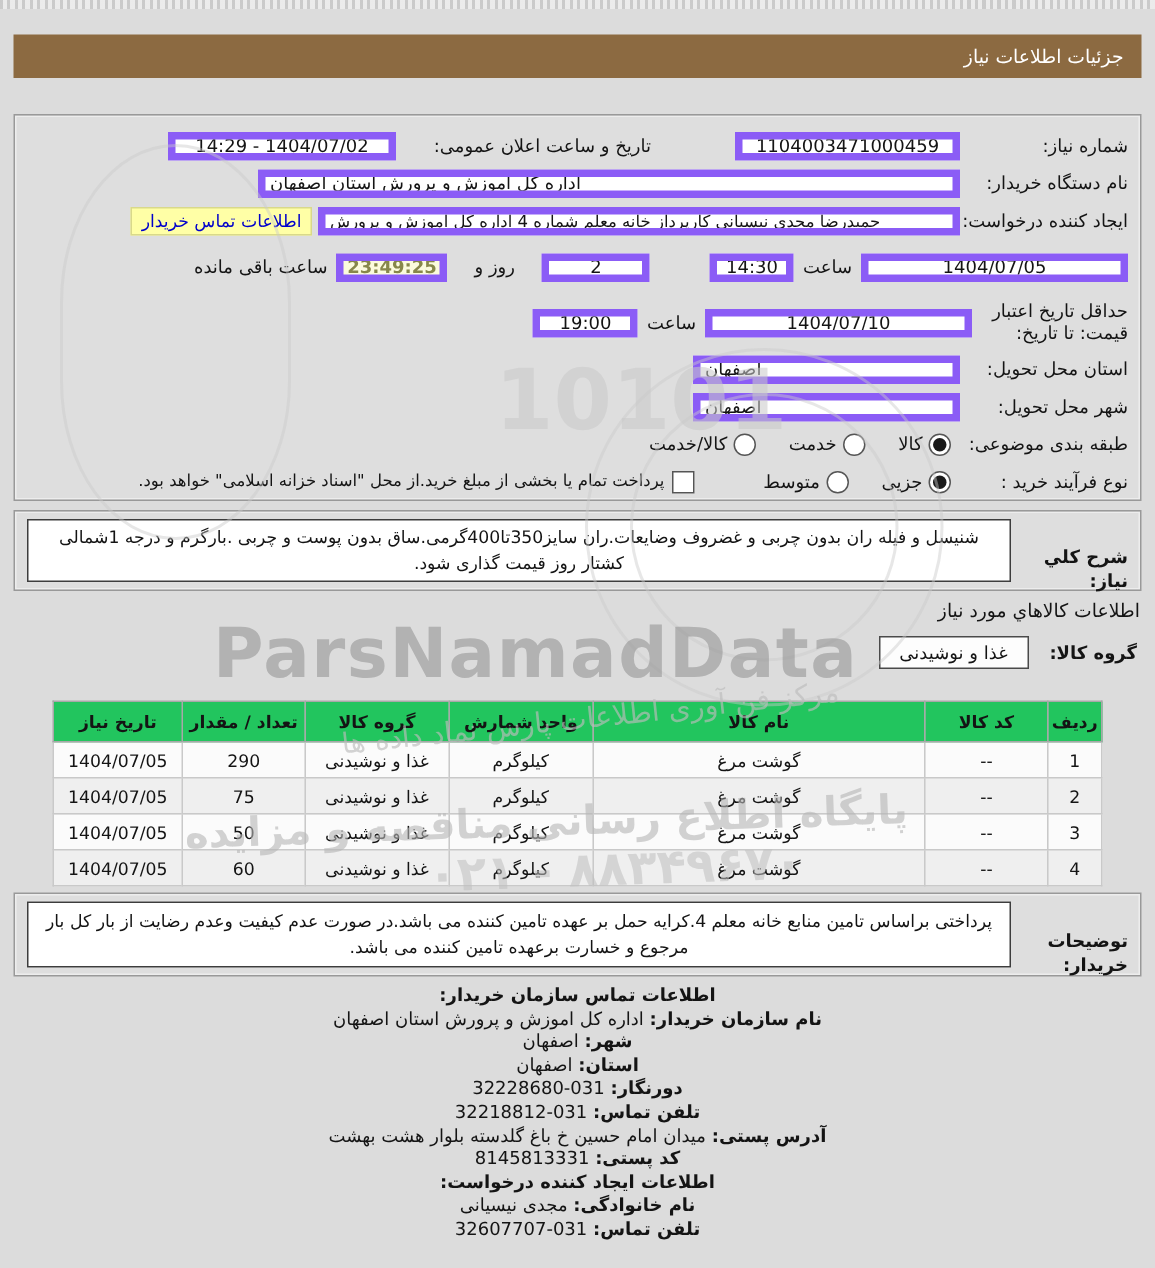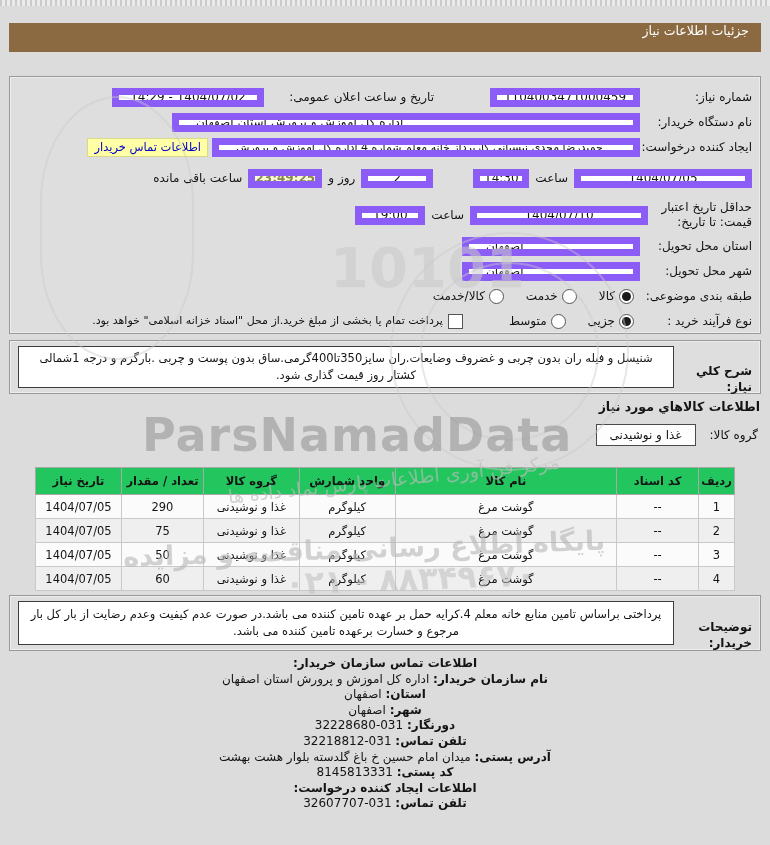--- a/index.html
+++ b/index.html
@@ -4,50 +4,50 @@
 <style>
   html,body{margin:0;padding:0;}
   body{
     width:770px;height:845px;position:relative;overflow:hidden;
     background:#dcdcdc;color:#141414;
     font-family:"DejaVu Sans",sans-serif;font-size:12px;direction:rtl;
   }
   .dots{position:absolute;top:0;left:0;right:0;height:6px;
     background:repeating-linear-gradient(90deg,#c6c6c6 0 2px,#efefef 2px 5px);opacity:.8;}
   .titlebar{position:absolute;top:23px;right:9px;left:9px;height:29px;
-    background:#8c6a41;color:#fff;display:flex;
+    background:#8c6a41;color:#fff;display:flex;align-items:center;
     padding:0 12px;box-sizing:border-box;font-size:12.5px;}
   .panel{position:absolute;right:9px;left:9px;border:1px solid #999;
     background:#dedede;box-shadow:inset 0 0 0 1px #ededed;box-sizing:border-box;}
   #panel-main{top:76px;height:258px;padding:6px 8px;}
   .frow{display:flex;align-items:center;margin:3px 0;min-height:22px;}
   .flabel{text-align:right;line-height:1.25;flex:none;}
-  .fbox{background:#fff;border:7px solid #8b5cf6;height:19px;box-sizing:border-box;
+  .fbox{background:#fff;border:5px solid #8b5cf6;height:19px;box-sizing:border-box;
     display:flex;align-items:center;justify-content:center;overflow:hidden;
-    white-space:nowrap;flex:none;padding:0 17px;}
+    white-space:nowrap;flex:none;padding:0 3px;}
   .fbox.rt{justify-content:flex-end;}
   .ltr{direction:ltr;unicode-bidi:embed;}
   .btn-contact{background:#ffffa6;border:1px solid #d9d98a;color:#0000cc;
     height:19px;display:flex;align-items:center;padding:0 6px;box-sizing:border-box;
     margin-right:4px;flex:none;cursor:pointer;font-size:11.5px;}
   .timer{background:#fbfbdc;color:#87874a;font-weight:bold;}
   .radio{width:13px;height:13px;border:1px solid #555;border-radius:50%;
     background:#fff;display:inline-block;position:relative;flex:none;margin-left:4px;}
   .radio.sel::after{content:"";position:absolute;inset:2px;background:#1a1a1a;border-radius:50%;}
   .checkbox{width:13px;height:13px;border:1px solid #555;background:#fff;flex:none;margin-left:5px;}
   .optlabel{margin-left:22px;flex:none;}
   #panel-desc{top:340px;height:54px;display:flex;padding:5px 8px;align-items:center;}
   #panel-notes{top:595px;height:56px;display:flex;padding:5px 8px;align-items:center;}
   .blocklabel{font-weight:bold;width:78px;flex:none;line-height:1.3;margin-top:26px;}
   .bigbox{background:#fff;border:1px solid #3d3d3d;flex:1;align-self:stretch;
     display:flex;align-items:center;justify-content:center;text-align:center;
     font-size:11.5px;line-height:1.5;padding:1px 6px;box-sizing:border-box;}
-  #items-heading{position:absolute;top:399px;right:10px;font-weight:bold;font-size:12.5px;}
+  #items-heading{position:absolute;top:399px;right:10px;font-weight:normal;font-size:12.5px;}
   #group-row{position:absolute;top:424px;right:12px;display:flex;align-items:center;}
-  #group-row .glabel{font-weight:normal;margin-left:14px;}
+  #group-row .glabel{font-weight:bold;margin-left:14px;}
   #group-box{background:#fdfdfd;border:1px solid #4a4a4a;height:22px;width:100px;
     display:flex;align-items:center;justify-content:center;box-sizing:border-box;}
   table{position:absolute;top:467px;right:35px;width:700px;border-collapse:collapse;
     border:1px solid #868686;font-size:11.5px;}
   th{background:#22c55e;border:1px solid #a8a8a8;height:26px;font-weight:bold;padding:0 2px;}
   td{border:1px solid #c9c9c9;height:23px;text-align:center;padding:0 2px;}
   tr.alt td{background:#efefef;}
   tr.norm td{background:#fbfbfb;}
   #contact{position:absolute;top:656px;right:12px;left:12px;
     line-height:15.6px;font-size:12px;text-align:center;}
@@ -103,21 +103,21 @@
       <span class="flabel" style="width:112px">ایجاد کننده درخواست:</span>
       <span class="fbox rt" style="width:428px;font-size:11px">حمیدرضا مجدی نیسیانی کارپرداز خانه معلم شماره 4 اداره کل اموزش و پرورش</span>
       <span class="btn-contact">اطلاعات تماس خریدار</span>
     </div>
 
     <div class="frow" style="min-height:34px">
       <span class="fbox ltr" style="width:178px">1404/07/05</span>
       <span class="flabel" style="margin:0 6px">ساعت</span>
       <span class="fbox ltr" style="width:56px">14:30</span>
       <span class="fbox ltr" style="width:72px;margin-right:40px">2</span>
-      <span class="flabel" style="margin:0 6px">روز و</span>
+      <span class="flabel" style="margin:0 18px">روز و</span>
       <span class="fbox ltr timer" style="width:74px">23:49:25</span>
       <span class="flabel" style="margin-right:6px">ساعت باقی مانده</span>
     </div>
 
     <div class="frow" style="min-height:34px">
       <span class="flabel" style="width:104px">حداقل تاریخ اعتبار قیمت: تا تاریخ:</span>
       <span class="fbox ltr" style="width:178px">1404/07/10</span>
       <span class="flabel" style="margin:0 6px">ساعت</span>
       <span class="fbox ltr" style="width:70px">19:00</span>
     </div>
@@ -172,21 +172,21 @@
         <col style="width:82px">
         <col style="width:222px">
       <col style="width:96px">
         <col style="width:96px">
         <col style="width:82px">
         <col style="width:86px">
     </colgroup>
     <thead>
       <tr>
         <th>ردیف</th>
-        <th>کد اسناد</th>
+        <th>کد کالا</th>
         <th>نام کالا</th>
         <th>واحد شمارش</th>
         <th>گروه کالا</th>
         <th>تعداد / مقدار</th>
         <th>تاریخ نیاز</th>
       </tr>
     </thead>
     <tbody>
       <tr class="norm">
         <td>1</td>
@@ -228,27 +228,28 @@
   </table>
 
   <div class="panel" id="panel-notes">
     <span class="blocklabel">توضیحات خریدار:</span>
     <div class="bigbox">پرداختی براساس تامین منابع خانه معلم 4.کرایه حمل بر عهده تامین کننده می باشد.در صورت عدم کیفیت وعدم رضایت از بار کل بار مرجوع و خسارت برعهده تامین کننده می باشد.</div>
   </div>
 
   <div id="contact">
     <div><b>اطلاعات تماس سازمان خریدار:</b></div>
     <div><b>نام سازمان خریدار:</b> <span>اداره کل اموزش و پرورش استان اصفهان</span></div>
+    <div><b>شهر:</b> <span>اصفهان</span></div>
     <div><b>استان:</b> <span>اصفهان</span></div>
-    <div><b>شهر:</b> <span>اصفهان</span></div>
     <div><b>دورنگار:</b> <span class="ltr">32228680-031</span></div>
     <div><b>تلفن تماس:</b> <span class="ltr">32218812-031</span></div>
     <div><b>آدرس پستی:</b> <span>میدان امام حسین خ باغ گلدسته بلوار هشت بهشت</span></div>
     <div><b>کد پستی:</b> <span class="ltr">8145813331</span></div>
     <div><b>اطلاعات ایجاد کننده درخواست:</b></div>
+    <div><b>نام خانوادگی:</b> <span>مجدی نیسیانی</span></div>
     <div><b>تلفن تماس:</b> <span class="ltr">32607707-031</span></div>
   </div>
 
 </div>
 
 <div class="wm wm-curve">مرکز فن آوری اطلاعات پارس نماد داده ها</div>
 <div class="wm wm-brand">ParsNamadData</div>
 <div class="wm wm-line1">پایگاه اطلاع رسانی مناقصه و مزایده</div>
 <div class="wm wm-phone">۸۸۳۴۹۶۷۰ - ۰۲۱</div>
 

